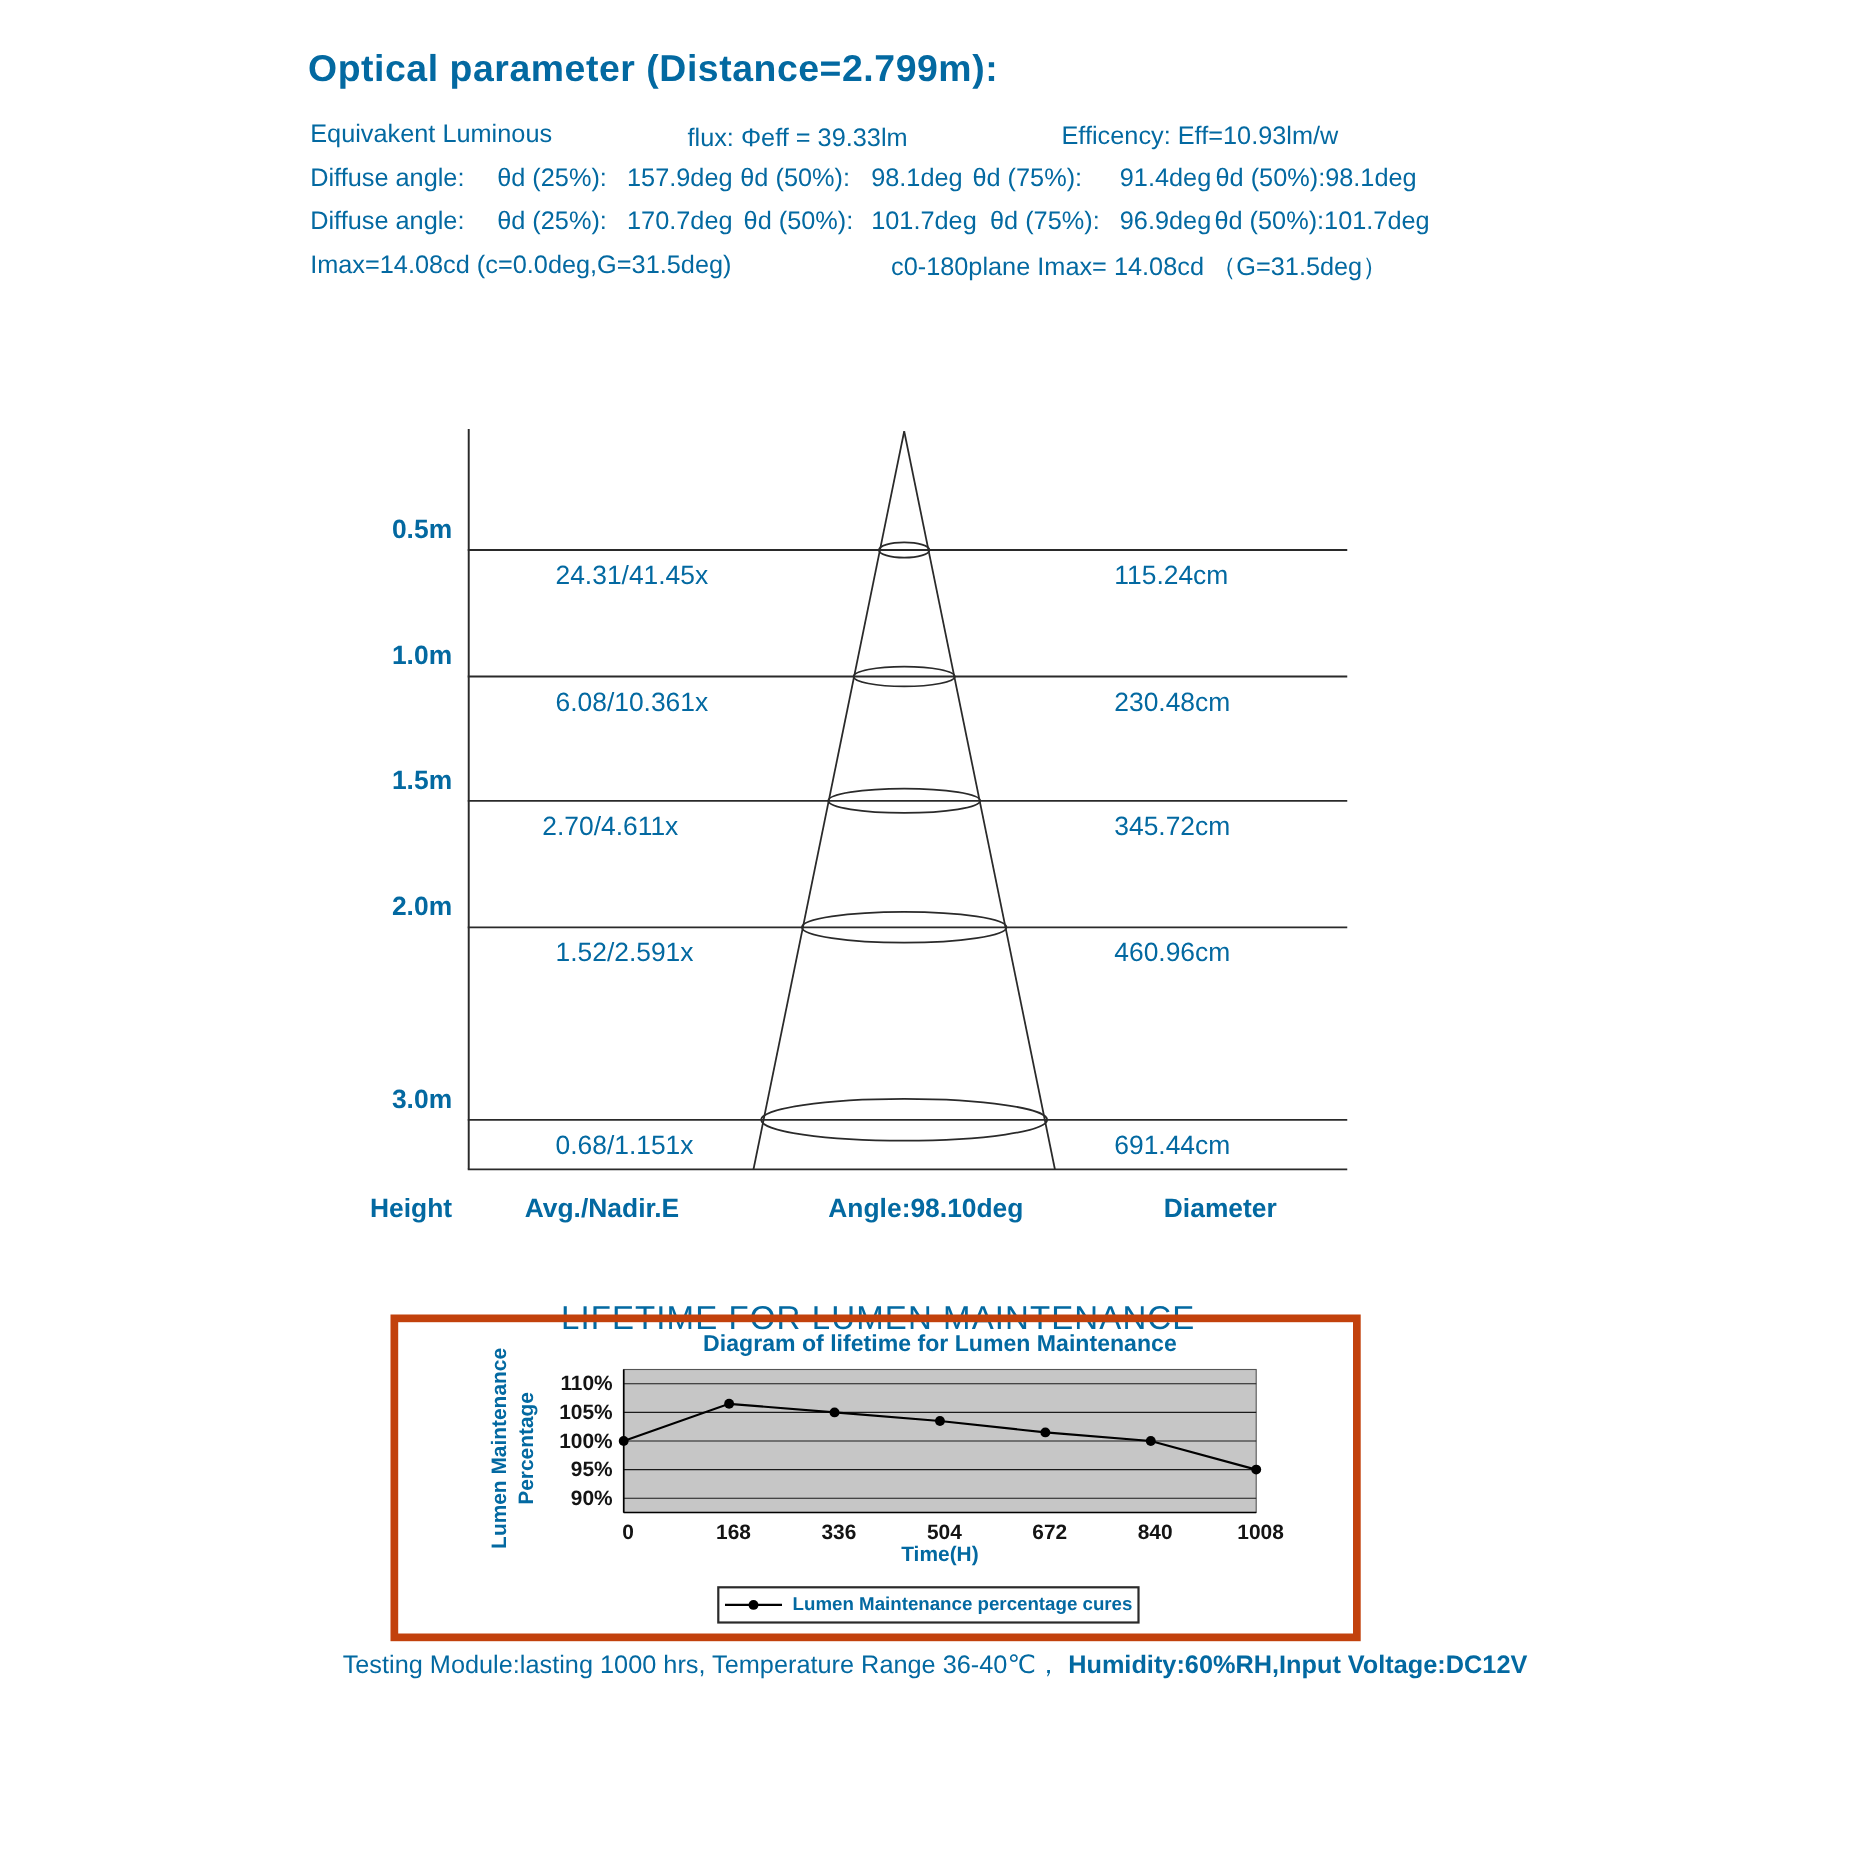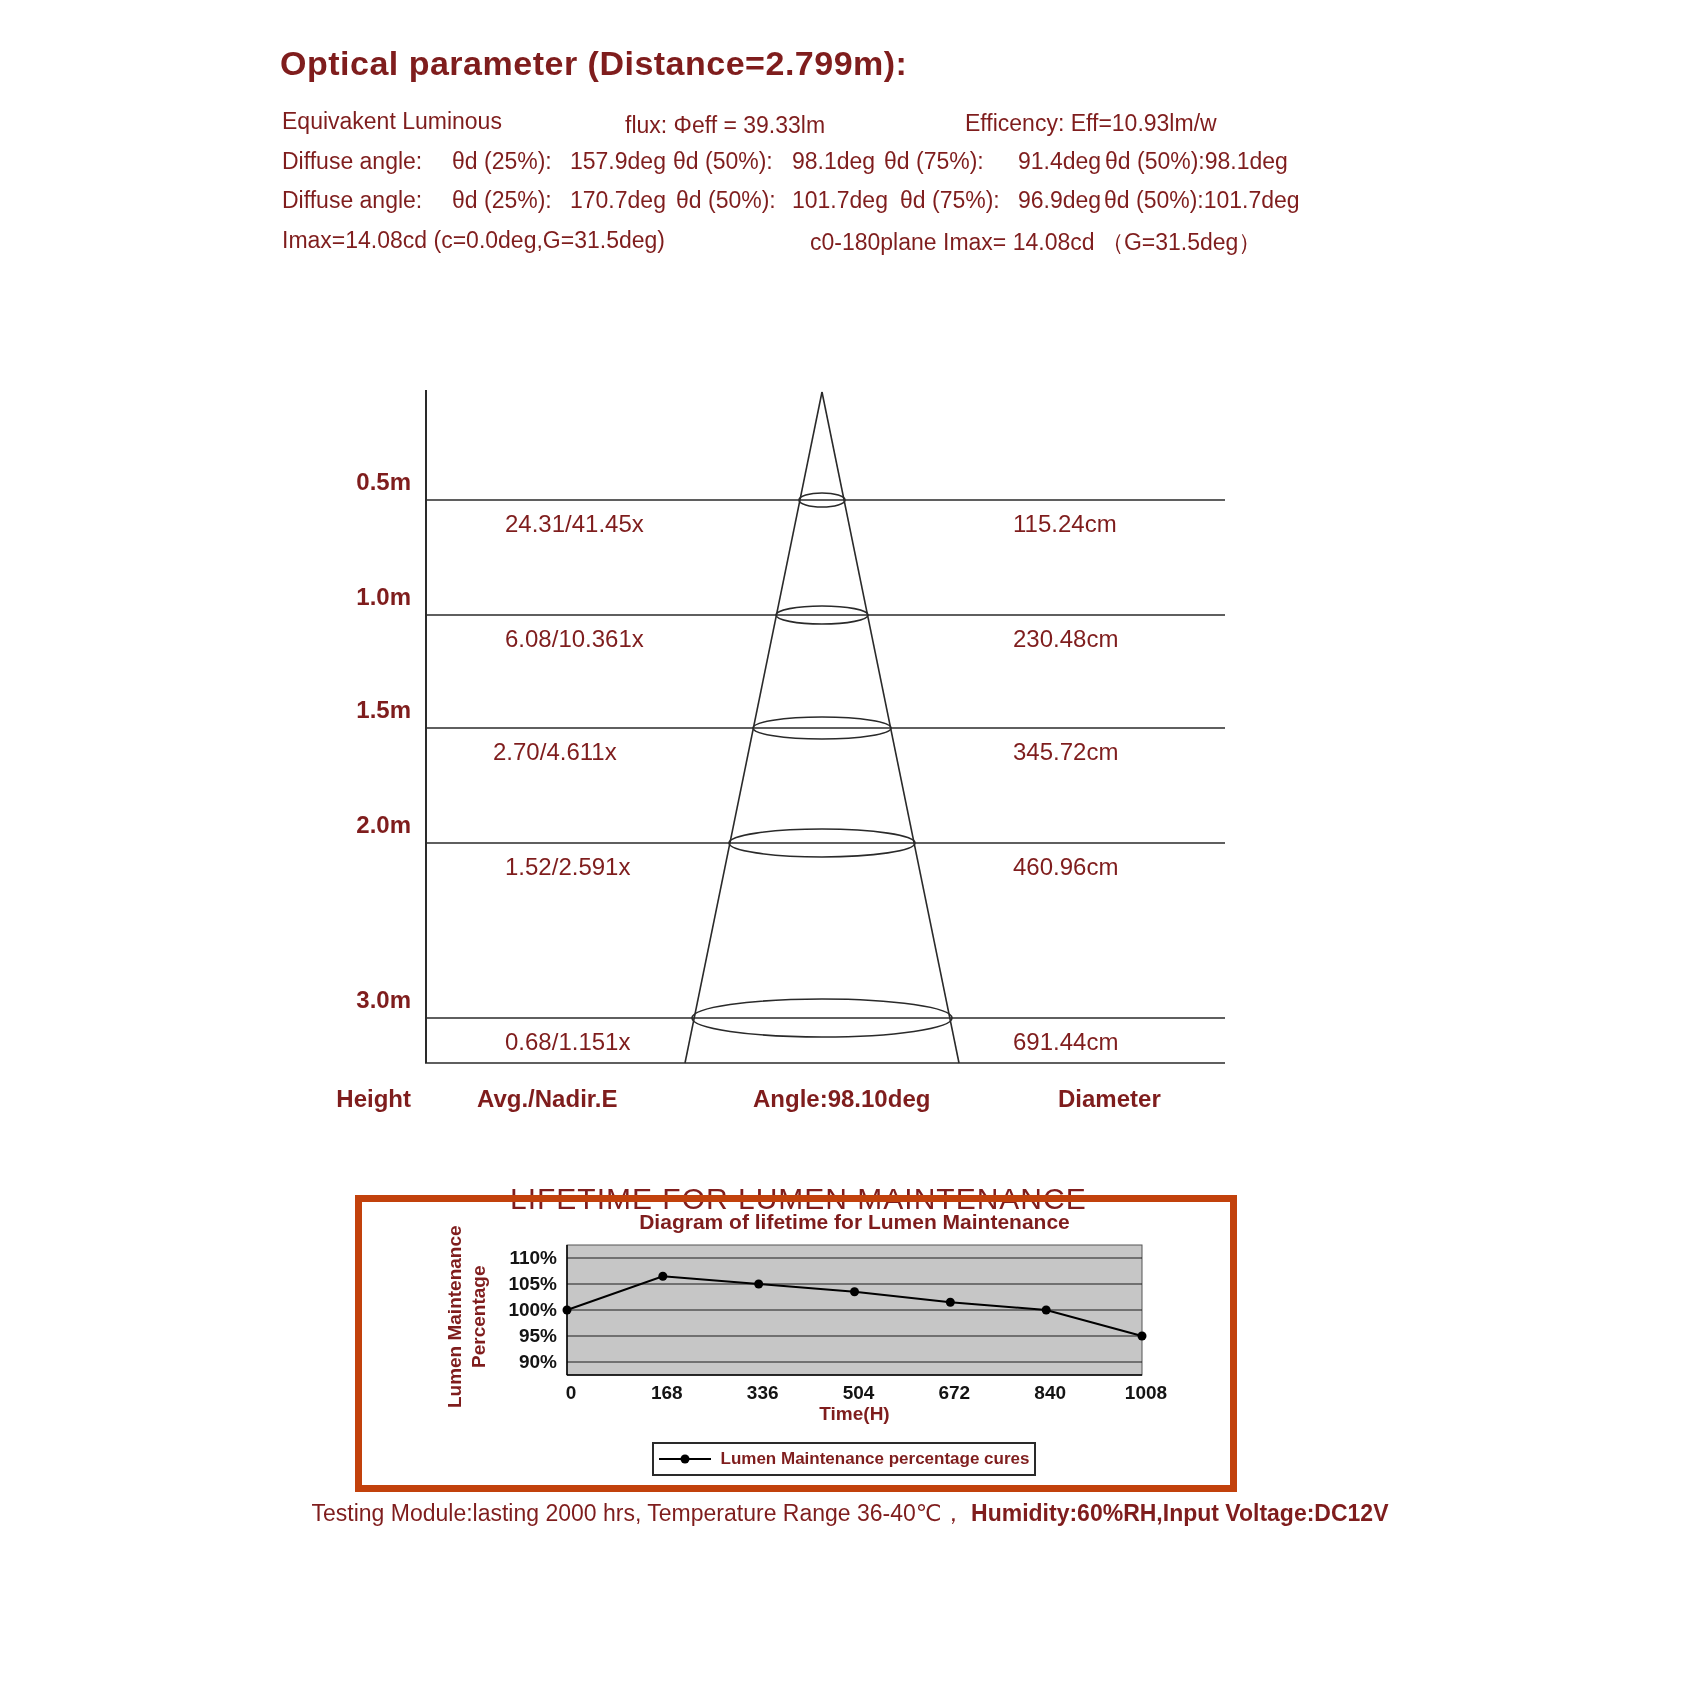--- a/index.html
+++ b/index.html
@@ -1,18 +1,18 @@
 <!DOCTYPE html>
 <html><head>
 <meta charset="utf-8">
 <style>
   html,body{margin:0;padding:0;background:#fff;}
   .page{
     position:relative;width:1552px;height:1700px;background:#ffffff;
-    font-family:"Liberation Sans","DejaVu Sans",sans-serif;color:#7f1d1d;overflow:hidden;
+    font-family:"Liberation Sans","DejaVu Sans",sans-serif;color:#0369a1;overflow:hidden;
   }
   .abs{position:absolute;}
   .h1{font-size:34px;font-weight:bold;letter-spacing:.5px;}
   .param{font-size:23px;white-space:nowrap;}
   .fig-title{font-size:38px;letter-spacing:.5px;text-align:center;}
   .lvl-h{font-size:24px;font-weight:bold;text-align:right;}
   .lvl-v{font-size:24px;}
   .axis-lbl{font-size:24px;font-weight:bold;white-space:nowrap;}
   .sec-title{font-size:30px;letter-spacing:1px;text-align:center;white-space:nowrap;}
   .chart-box{position:absolute;left:355px;top:1195px;width:868px;height:283px;border:7px solid #c2410c;}
@@ -156,17 +156,17 @@
     <div class="legend">
       <svg width="52" height="12" viewBox="0 0 52 12">
         <line x1="0" y1="6" x2="52" y2="6" stroke="#000" stroke-width="2"></line>
         <circle cx="26" cy="6" r="4.5" fill="#000"></circle>
       </svg>
       <span class="legend-text">Lumen Maintenance percentage cures</span>
     </div>
   </div>
 
   <div class="footer">
-    <span>Testing Module:lasting 2000 hrs, Temperature Range 36-40℃，</span>
+    <span>Testing Module:lasting 1000 hrs, Temperature Range 36-40℃，</span>
     <span class="b">Humidity:60%RH,Input Voltage:DC12V</span>
   </div>
 
 </div>
 
 </body></html>

